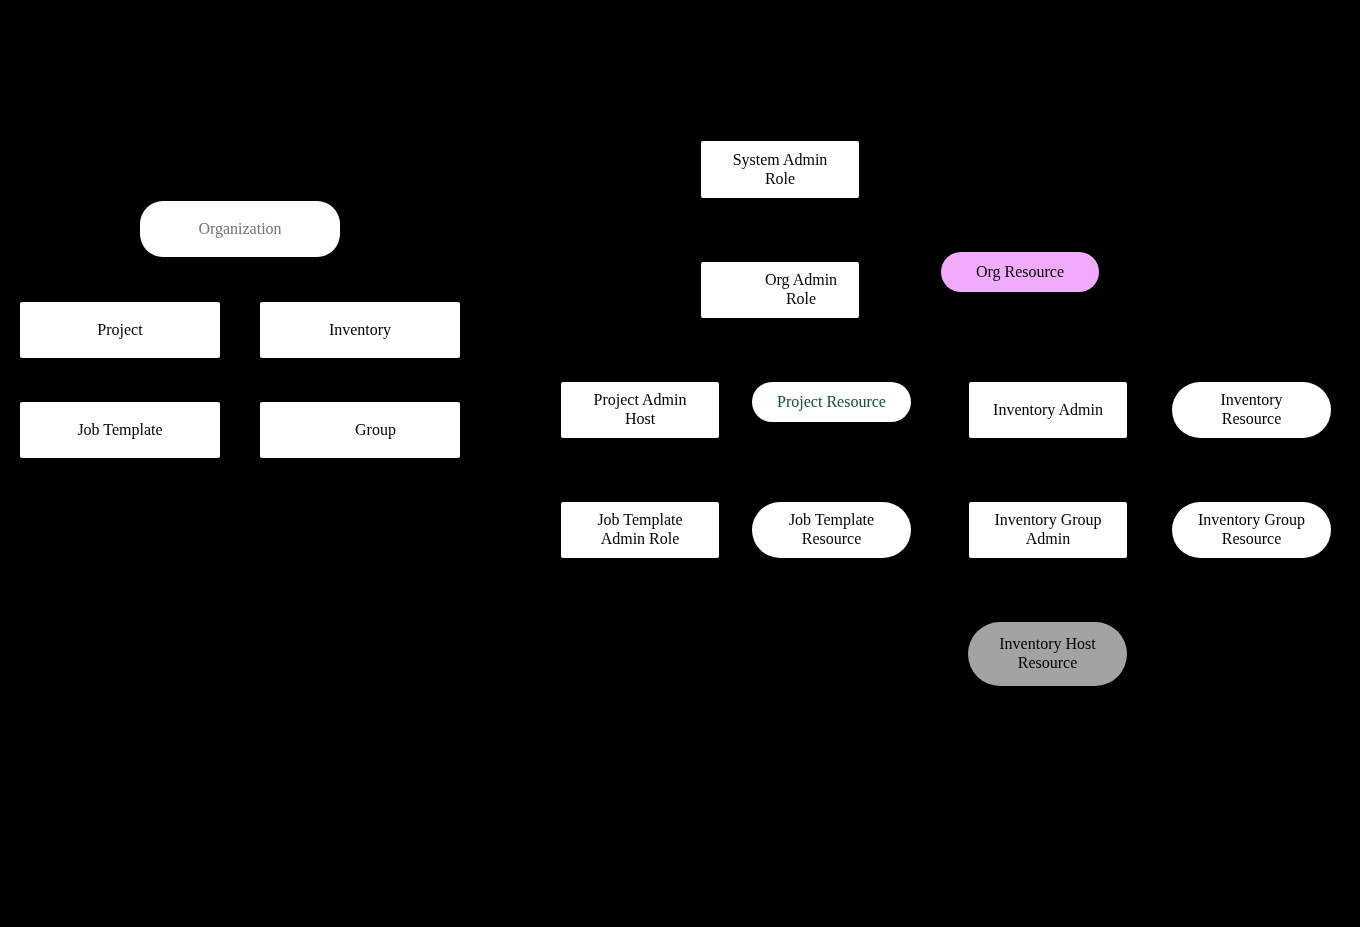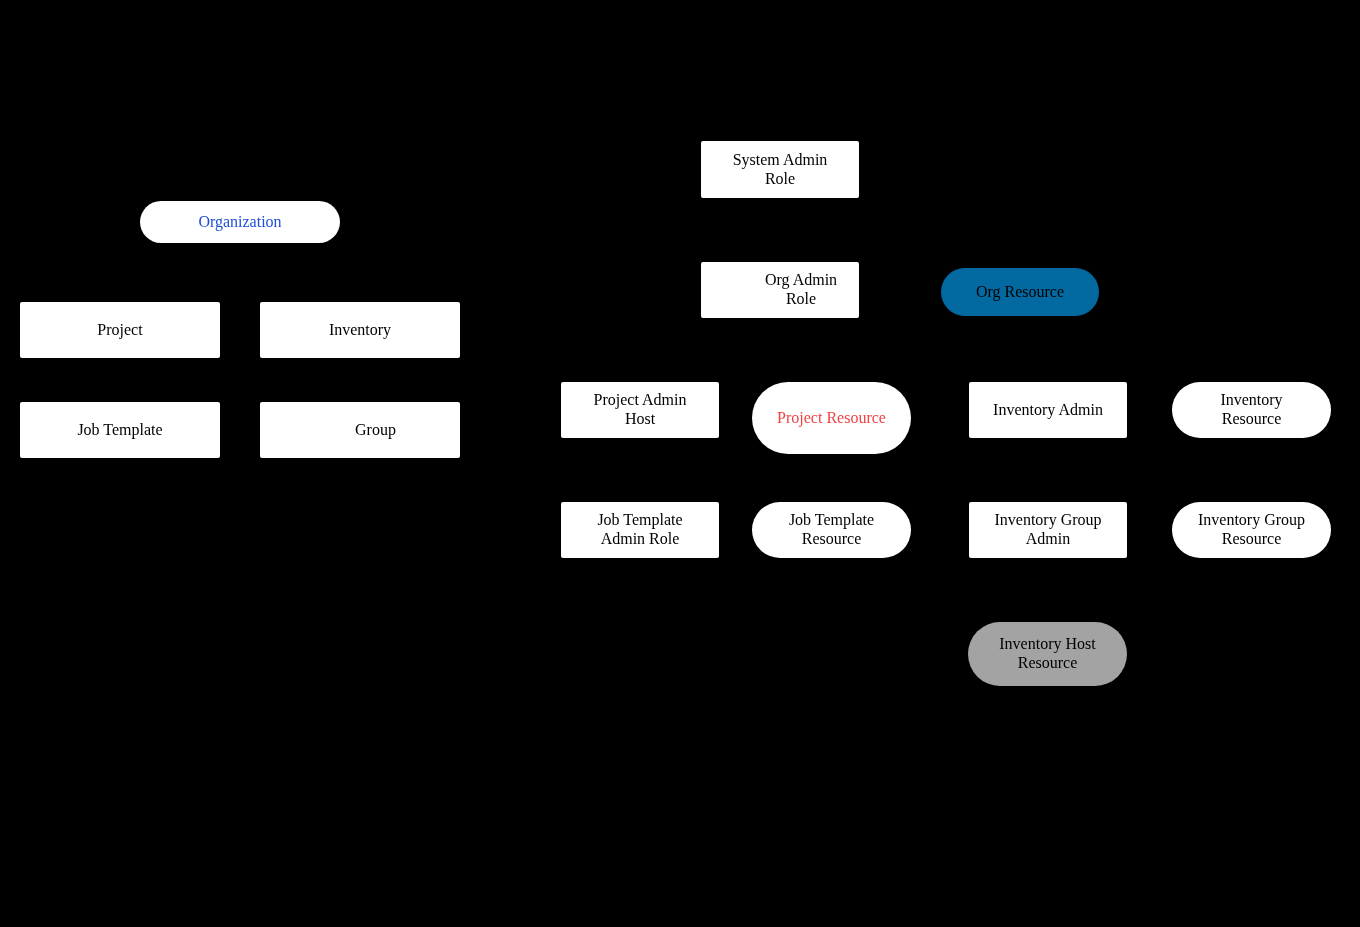--- a/index.html
+++ b/index.html
@@ -34,32 +34,32 @@
     border-radius: 2px;
   }
   .pill {
     border-radius: 999px;
   }
 </style>
 </head>
 <body>
 
 <div id="canvas" style="background: rgb(0, 0, 0);">
-    <div class="node rect" style="left: 140px; top: 201px; width: 200px; height: 42px; background: rgb(255, 255, 255); color: #1d4ed8; border-radius: 23px;">Organization</div>
+    <div class="node rect" style="left: 140px; top: 201px; width: 200px; height: 56px; background: rgb(255, 255, 255); color: #737373; border-radius: 23px;">Organization</div>
     <div class="node rect" style="left: 20px; top: 302px; width: 200px; height: 56px; background: rgb(255, 255, 255); color: rgb(0, 0, 0);">Project</div>
     <div class="node rect" style="left: 260px; top: 302px; width: 200px; height: 56px; background: rgb(255, 255, 255); color: rgb(0, 0, 0);">Inventory</div>
     <div class="node rect" style="left: 20px; top: 402px; width: 200px; height: 56px; background: rgb(255, 255, 255); color: rgb(0, 0, 0);">Job Template</div>
     <div class="node rect" style="left: 260px; top: 402px; width: 200px; height: 56px; background: rgb(255, 255, 255); color: rgb(0, 0, 0); padding-left: 37px;">Group</div>
     <div class="node rect" style="left: 701px; top: 141px; width: 158px; height: 57px; background: rgb(255, 255, 255); color: rgb(0, 0, 0);">System Admin
 Role</div>
     <div class="node rect" style="left: 701px; top: 262px; width: 158px; height: 56px; background: rgb(255, 255, 255); color: rgb(0, 0, 0); padding-left: 48px;">Org Admin Role</div>
-    <div class="node pill" style="left: 941px; top: 268px; width: 158px; height: 48px; background: #0369a1; color: rgb(0, 0, 0);">Org Resource</div>
+    <div class="node pill" style="left: 941px; top: 252px; width: 158px; height: 40px; background: #f0abfc; color: rgb(0, 0, 0);">Org Resource</div>
     <div class="node rect" style="left: 561px; top: 382px; width: 158px; height: 56px; background: rgb(255, 255, 255); color: rgb(0, 0, 0);">Project Admin
 Host</div>
-    <div class="node pill" style="left: 752px; top: 382px; width: 159px; height: 72px; background: rgb(255, 255, 255); color: #ef4444;">Project Resource</div>
+    <div class="node pill" style="left: 752px; top: 382px; width: 159px; height: 40px; background: rgb(255, 255, 255); color: #14532d;">Project Resource</div>
     <div class="node rect" style="left: 969px; top: 382px; width: 158px; height: 56px; background: rgb(255, 255, 255); color: rgb(0, 0, 0);">Inventory Admin</div>
     <div class="node pill" style="left: 1172px; top: 382px; width: 159px; height: 56px; background: rgb(255, 255, 255); color: rgb(0, 0, 0);">Inventory
 Resource</div>
     <div class="node rect" style="left: 561px; top: 502px; width: 158px; height: 56px; background: rgb(255, 255, 255); color: rgb(0, 0, 0);">Job Template
 Admin Role</div>
     <div class="node pill" style="left: 752px; top: 502px; width: 159px; height: 56px; background: rgb(255, 255, 255); color: rgb(0, 0, 0);">Job Template
 Resource</div>
     <div class="node rect" style="left: 969px; top: 502px; width: 158px; height: 56px; background: rgb(255, 255, 255); color: rgb(0, 0, 0);">Inventory Group
 Admin</div>
     <div class="node pill" style="left: 1172px; top: 502px; width: 159px; height: 56px; background: rgb(255, 255, 255); color: rgb(0, 0, 0);">Inventory Group

